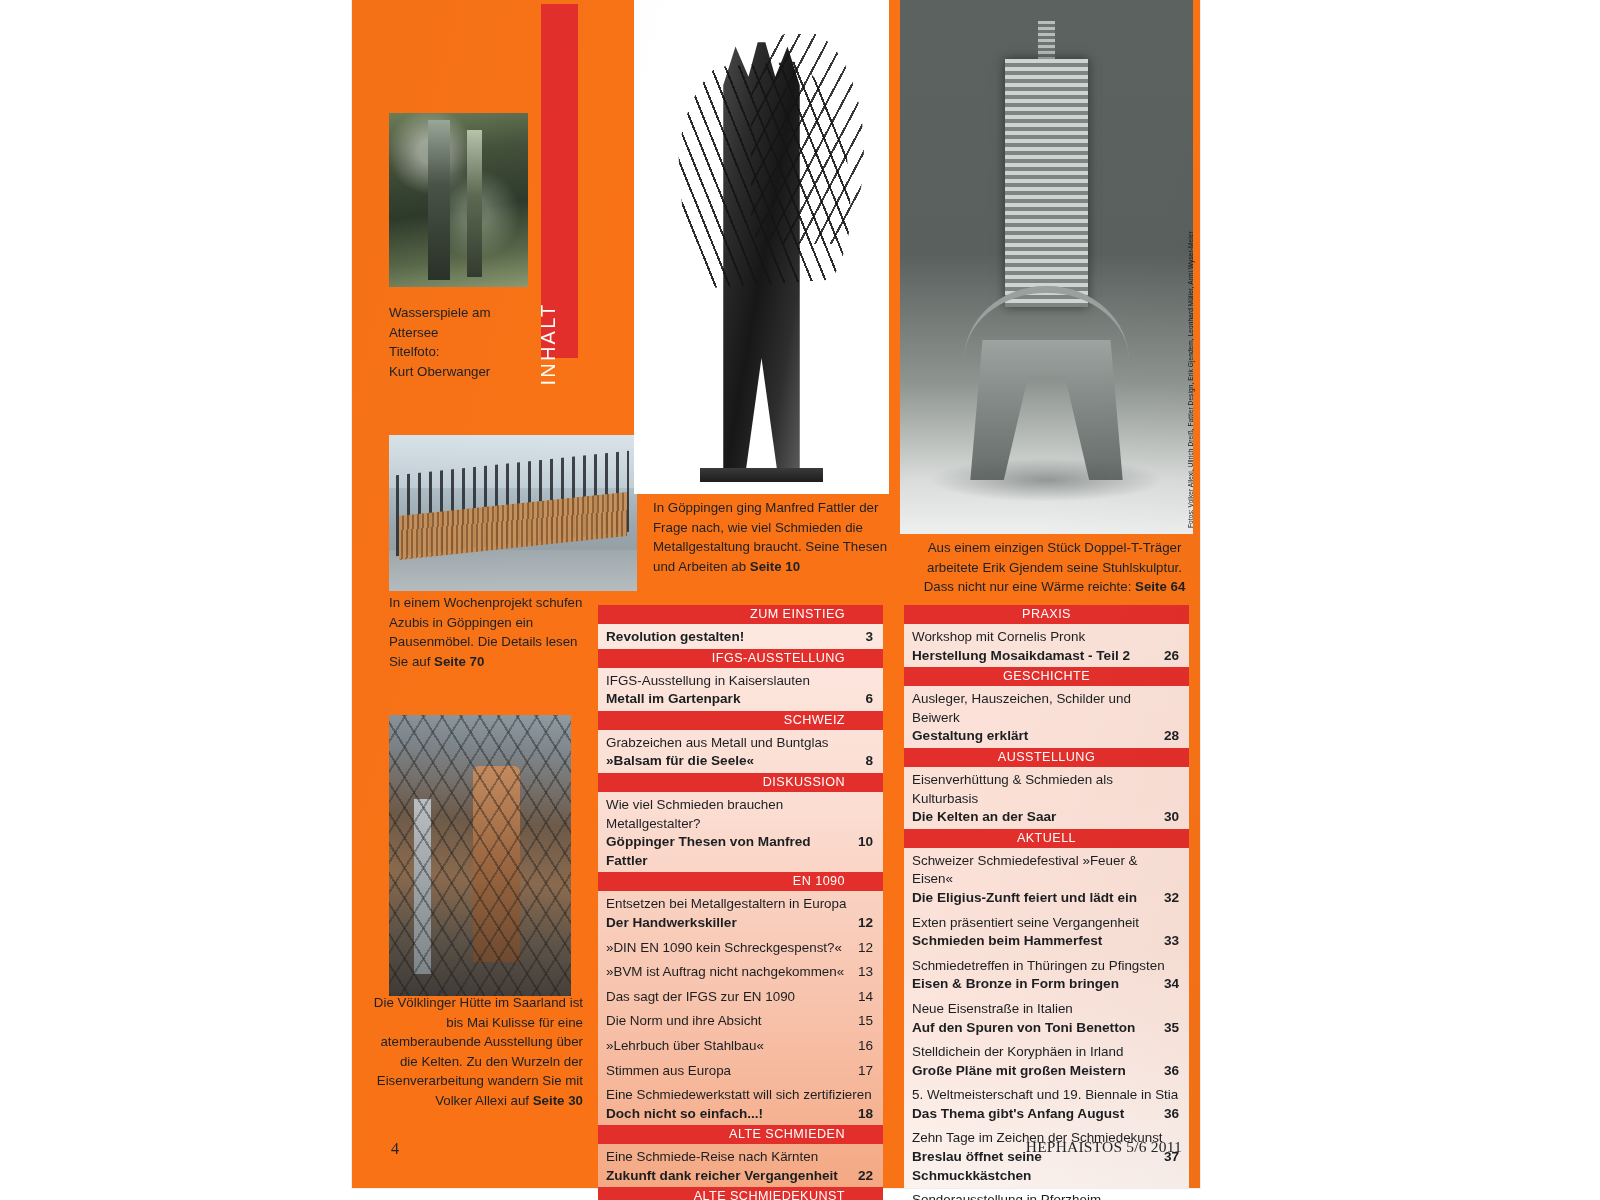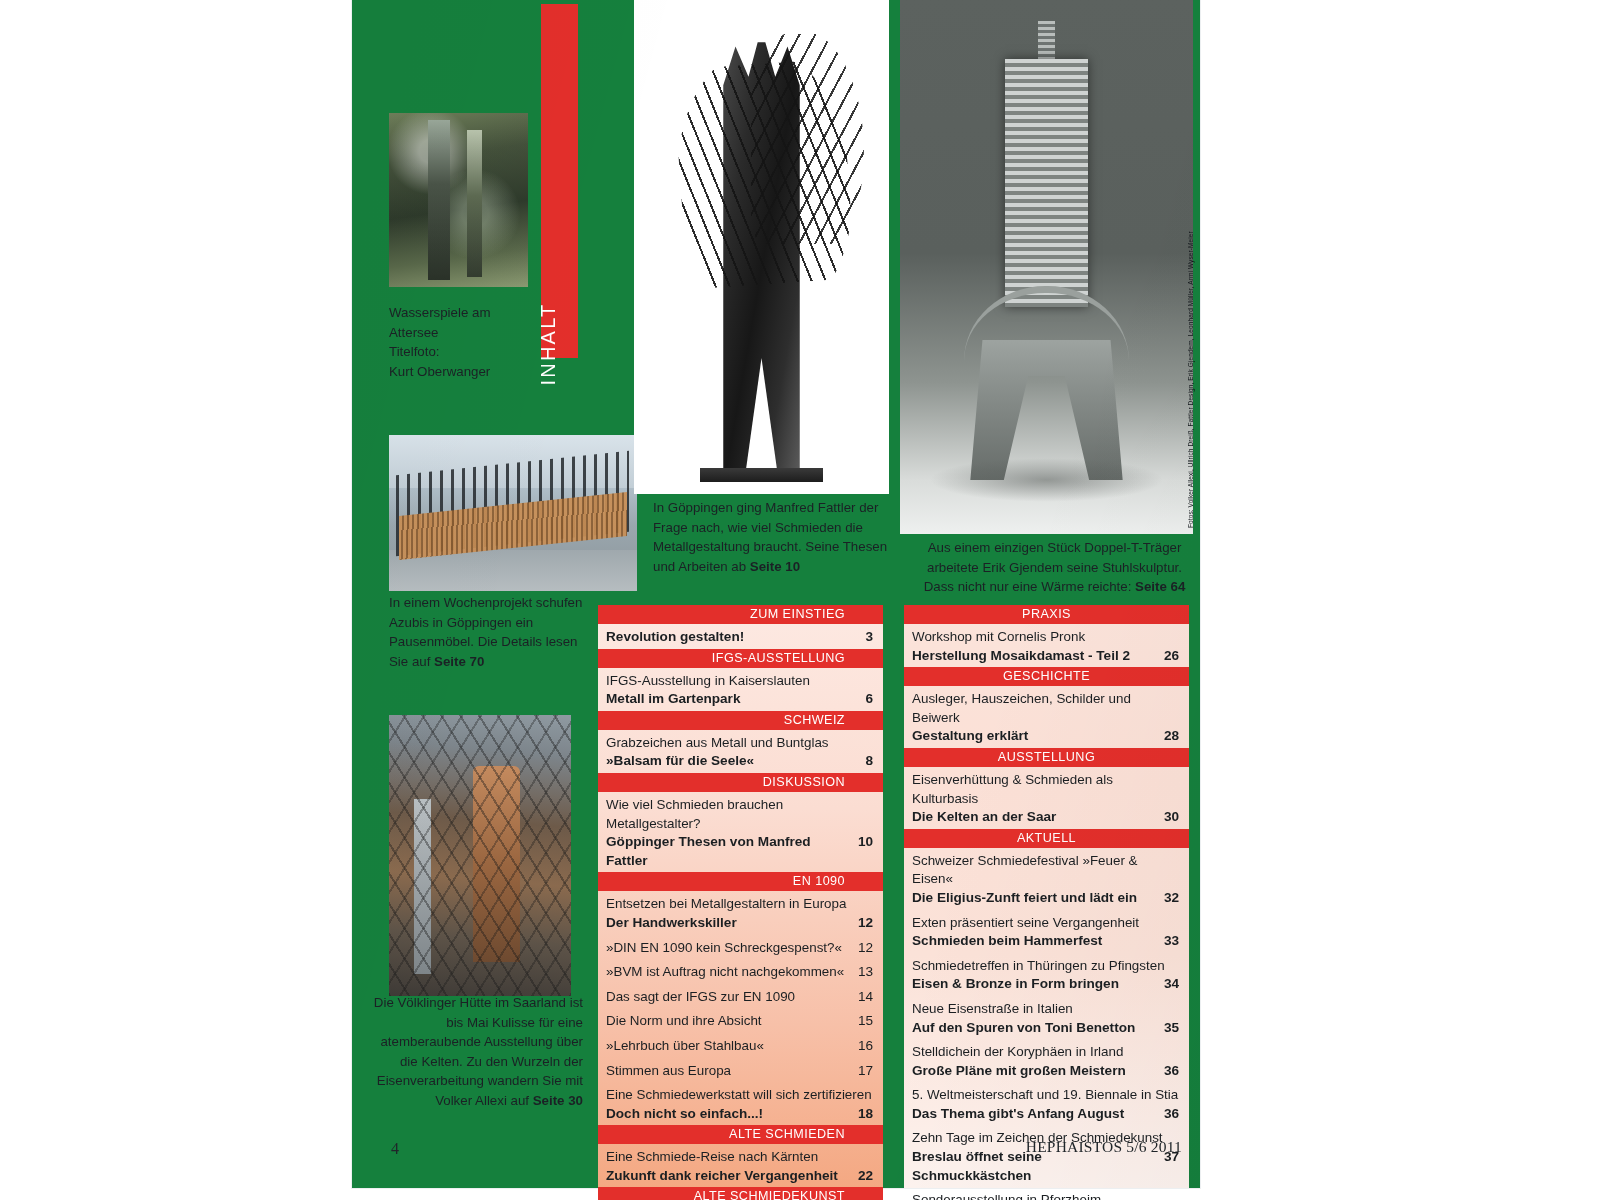--- a/index.html
+++ b/index.html
@@ -8,21 +8,21 @@
     background: #ffffff;
     font-family: "Liberation Sans", sans-serif;
     overflow: hidden;
   }
 
   
   #scan {
     position: absolute;
     left: 352px; top: 0px;
     width: 848px; height: 1188px;
-    background: #15803d;
+    background: #f97316;
     box-shadow: 0 0 0 1px #eceff1;
   }
   #scan::after{
     content:"";
     position:absolute; inset:0;
     background: linear-gradient(105deg, rgba(0,0,0,0.02) 0%, rgba(0,0,0,0.0) 30%, rgba(0,0,0,0.0) 70%, rgba(0,0,0,0.03) 100%);
     pointer-events:none;
   }
 
   

